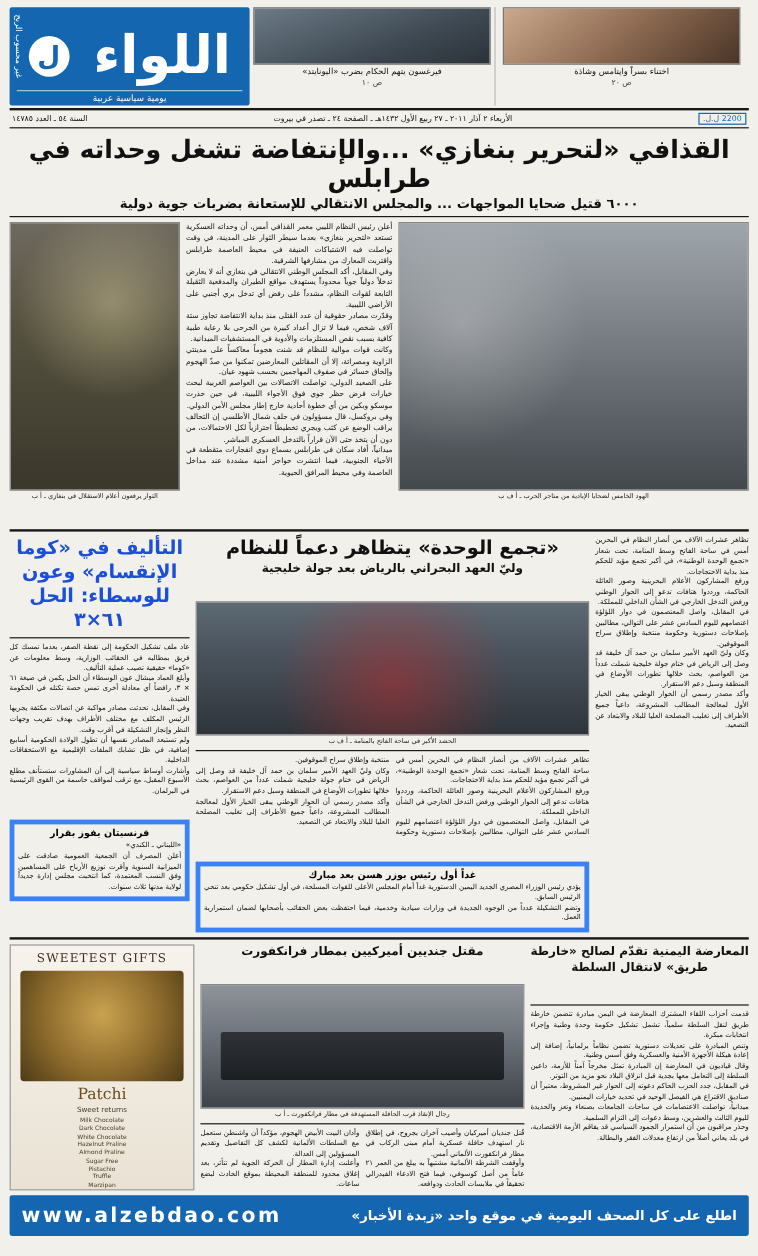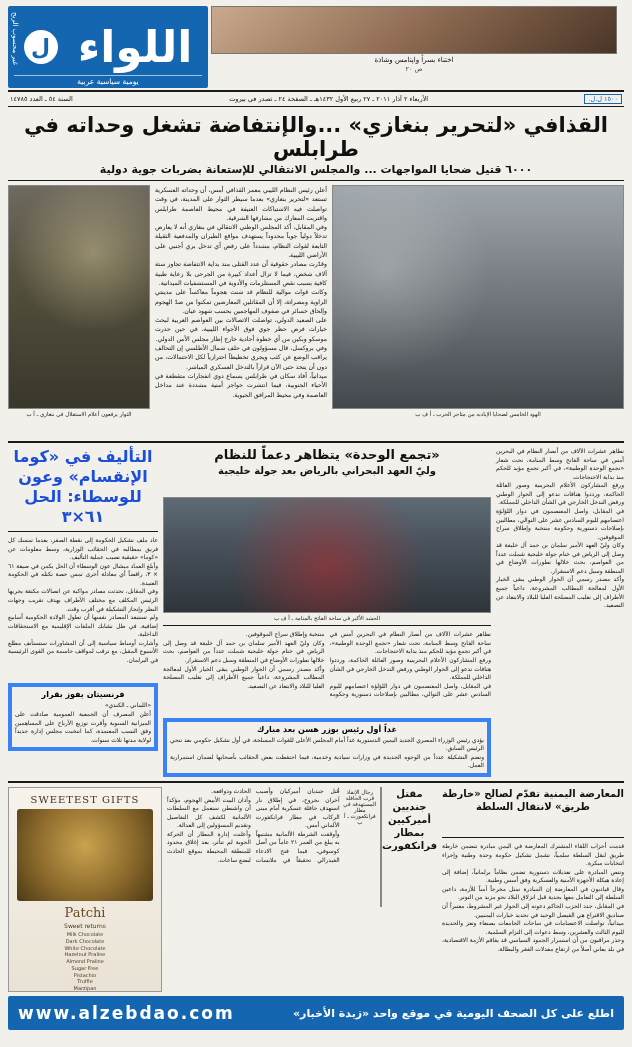--- a/index.html
+++ b/index.html
@@ -133,21 +133,21 @@
   .hr-thin{border-top:1px solid #1a1a1a;margin:4px 0;}
   .hr-thick{border-top:2px solid #1a1a1a;margin:4px 0;}
 
   
   .mid-sec{display:flex;flex-direction:row;gap:5px;height:330px;}
   .mid-left{width:128px;display:flex;flex-direction:column;}
   .mid-center{flex:1;display:flex;flex-direction:column;}
   .mid-right{width:150px;display:flex;flex-direction:column;}
 
   .mid-head{
-    font-size:13px;font-weight:bold;text-align:center;color:#111;line-height:1.3;
+    font-size:16px;font-weight:bold;text-align:center;color:#111;line-height:1.3;
   }
   .mid-head2{
     font-size:10px;font-weight:bold;text-align:center;color:#111;line-height:1.3;
     padding-bottom:20px;
   }
   .big-head-red{
     font-size:16px;font-weight:bold;text-align:center;color:#1d4ed8;line-height:1.25;
   }
   .photo-c{
     height:185px;
@@ -177,21 +177,21 @@
     height:92px;margin:4px 8px;
     background:radial-gradient(circle at 50% 40%, #caa24f 0%, #8d6b2c 55%, #4d3a16 100%);
     border-radius:3px;
   }
   .ad-brand{
     font-size:13px;text-align:center;color:#6b4a1e;font-family:"DejaVu Serif", serif;
   }
   .ad-list{font-size:5px;color:#4a3a22;line-height:1.35;padding:2px 10px;text-align:center;}
   .ad-url{font-size:6px;text-align:center;color:#4a3a22;padding-top:2px;}
 
-  .bot-mid{flex:1;display:flex;flex-direction:row;}
+  .bot-mid{flex:1;display:flex;flex-direction:column;}
   .bot-right{width:182px;display:flex;flex-direction:column;}
   .photo-d{
     height:118px;
     background:
       linear-gradient(to bottom,#8e949a 0%,#6b7178 45%,#3e4349 100%);
     position:relative;
   }
   .photo-d:after{
     content:"";position:absolute;left:6%;right:6%;top:38%;height:40%;
     background:linear-gradient(to bottom,#2f3338,#1c1f22);
@@ -214,32 +214,37 @@
 <div class="page">
 
   <div class="masthead">
 
     <div class="teasers">
       <div class="teaser">
         <div class="teaser-img p3"></div>
         <div class="teaser-txt">اختناء بسراً واپتامس وشاذة</div>
         <div class="teaser-more">ص ٢٠</div>
       </div>
+      <div class="teaser">
+        <div class="teaser-img p1"></div>
+        <div class="teaser-txt">فيرغسون يتهم الحكام بضرب «اليونايتد»</div>
+        <div class="teaser-more">ص ١٠</div>
+      </div>
     </div>
 
     <div class="logo-block">
       <div class="logo-side">غير محسوب الربح</div>
       <div class="logo-word">اللواء</div>
       <div class="logo-mark">ل</div>
       <div class="logo-sub">يومية سياسية عربية</div>
     </div>
   </div>
 
   <div class="infobar">
-    <div class="box">١٥٠٠ ل.ل.</div>
+    <div class="box">2200 ل.ل.</div>
     <div>الأربعاء ٢ آذار ٢٠١١ ـ ٢٧ ربيع الأول ١٤٣٢هـ ـ الصفحة ٢٤ ـ تصدر في بيروت</div>
     <div>السنة ٥٤ ـ العدد ١٤٧٨٥</div>
   </div>
 
   <div class="lead-head">القذافي «لتحرير بنغازي» ...والإنتفاضة تشغل وحداته في طرابلس</div>
   <div class="lead-sub">٦٠٠٠ قتيل ضحايا المواجهات ... والمجلس الانتقالي للإستعانة بضربات جوية دولية</div>
 
   <div class="top-sec">
 
     <div class="photo-left">

